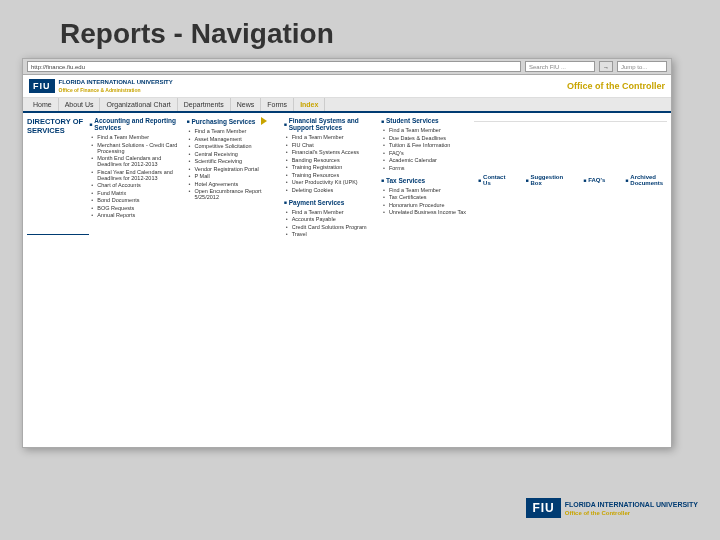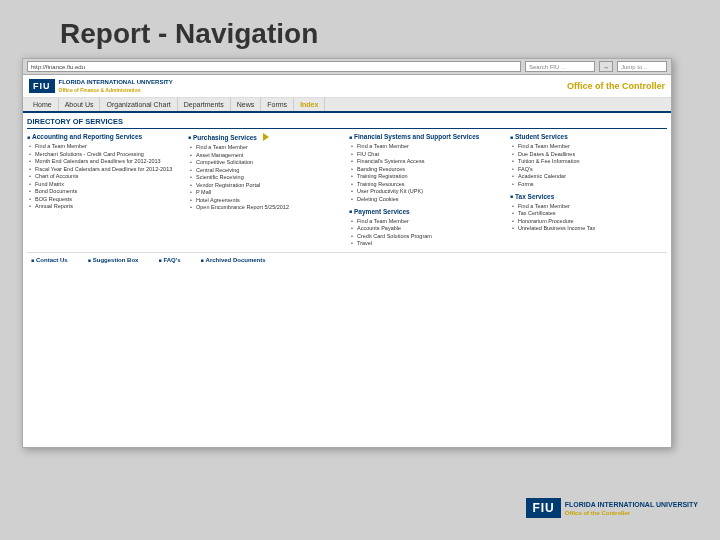--- a/index.html
+++ b/index.html
@@ -142,21 +142,21 @@
       padding: 3px 6px;
       font-size: 7px;
       color: #333;
       cursor: pointer;
       border-right: 1px solid #ccc;
     }
 
     
     .content-area {
       display: flex;
-      flex-direction: column;
+      flex-direction: row;
       padding: 4px;
       background: #fff;
     }
     .directory-header {
       font-size: 7.5px;
       font-weight: bold;
       color: #003b72;
       border-bottom: 1px solid #003b72;
       padding-bottom: 2px;
       margin-bottom: 4px;
@@ -264,21 +264,21 @@
 
     
     .index-highlight {
       color: #c8a400;
       font-weight: bold;
     }
   </style>
 </head>
 <body>
 
-<div class="slide-title">Report - Navigation</div>
+<div class="slide-title">Reports - Navigation</div>
 
 <div class="browser-window">
 
   <div class="browser-topbar">
     <div class="browser-url">http://finance.fiu.edu</div>
     <div class="search-box">Search FIU ...</div>
     <button class="go-btn">→</button>
     <div class="jump-box">Jump to...</div>
   </div>
 

